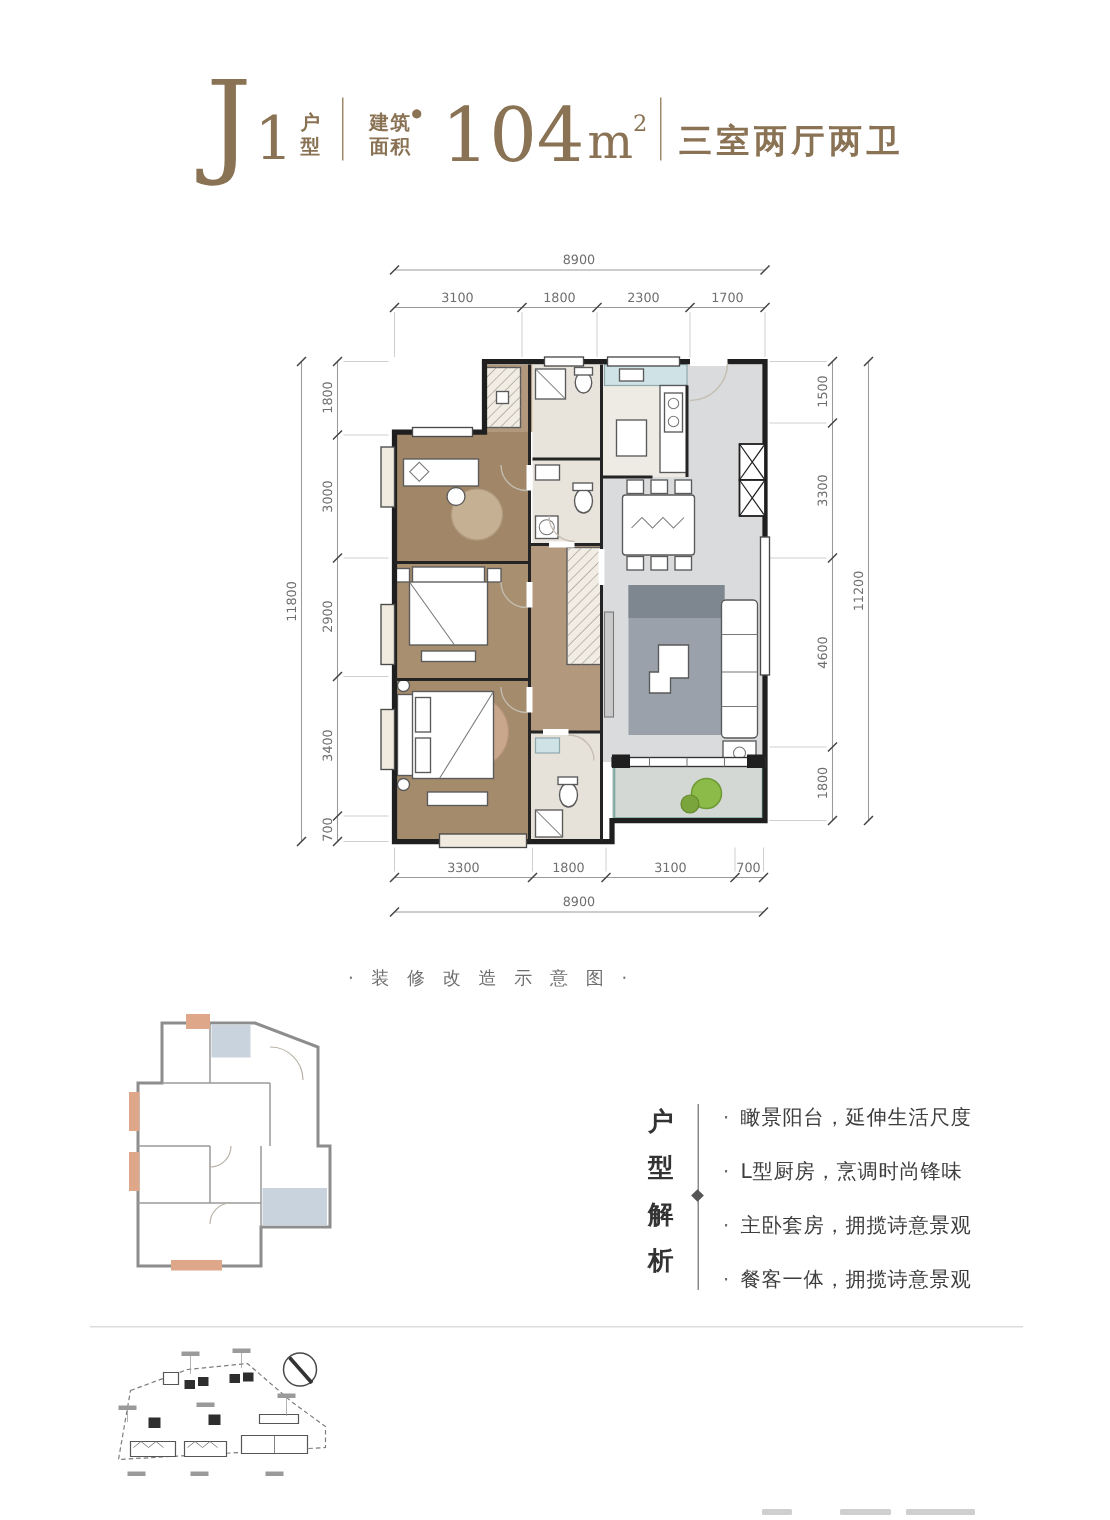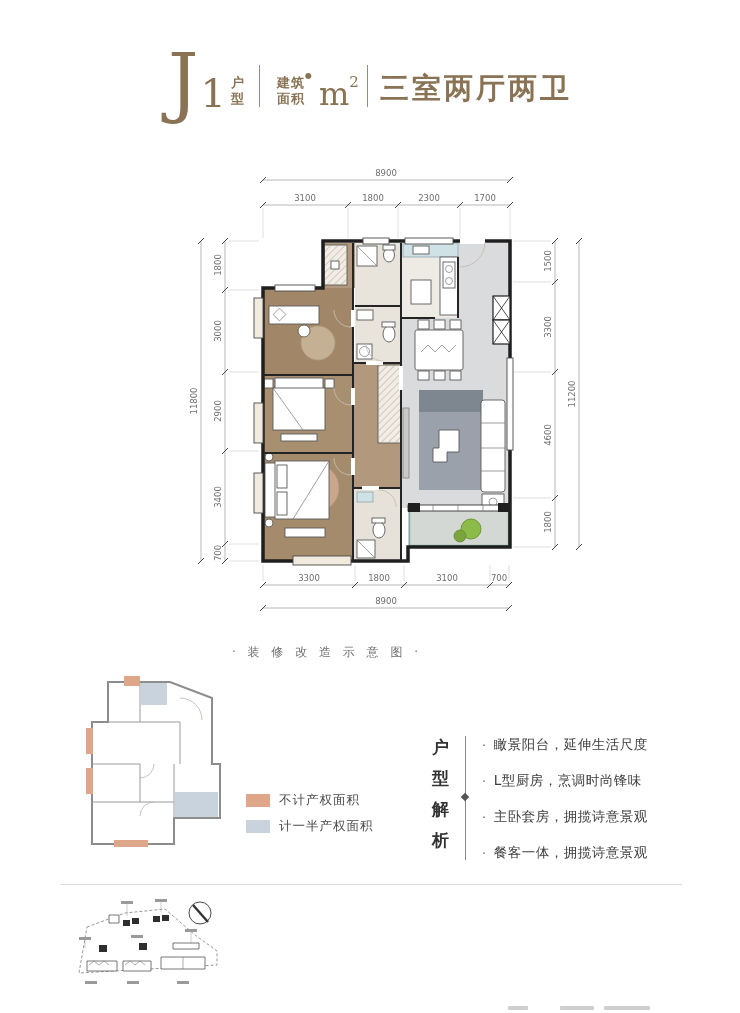--- a/index.html
+++ b/index.html
@@ -10,21 +10,21 @@
        align-items:flex-end;color:#8a7254;}
   .hdr .J{font-family:"DejaVu Serif",serif;font-size:76px;line-height:0.78;font-weight:400;}
   .hdr .one{font-family:"DejaVu Serif",serif;font-size:40px;line-height:0.9;margin-left:2px;}
   .hdr .stack{display:flex;flex-direction:column;font-size:13px;line-height:1.25;margin:0 6px 4px 5px;
       font-weight:bold;letter-spacing:1px;}
   .hdr .vdiv{width:1px;height:42px;background:#a18a6a;margin:0 12px 4px 8px;}
   .hdr .dotmark{font-size:8px;vertical-align:top;position:relative;top:-4px;}
   .hdr .area{font-family:"DejaVu Serif",serif;font-size:50px;line-height:0.85;margin:0 2px 0 6px;}
   .hdr .unit{font-family:"DejaVu Serif",serif;font-size:32px;line-height:1;margin-bottom:1px;}
   .hdr .sup{font-family:"DejaVu Serif",serif;font-size:15px;margin-bottom:20px;}
-  .hdr .rooms{font-size:29px;letter-spacing:3px;margin-bottom:2px;font-weight:bold;
+  .hdr .rooms{font-size:22px;letter-spacing:3px;margin-bottom:2px;font-weight:bold;
       font-family:"DejaVu Serif",serif;}
   
   .caption{position:absolute;left:0;top:644px;width:654px;text-align:center;font-size:12px;
       color:#6f6f6f;letter-spacing:4px;}
   
   svg text.dim{font-size:8.5px;fill:#6e6e6e;font-family:"DejaVu Sans",sans-serif;}
   svg .dl{stroke:#9a9a9a;stroke-width:0.7;}
   svg .tick{stroke:#444;stroke-width:1;}
   svg .ext{stroke:#c9c9c9;stroke-width:0.6;}
   svg .wall{stroke:#1f1f1f;stroke-width:3.5;fill:none;}
@@ -63,20 +63,21 @@
     <span class="one">1</span>
     <span class="stack">
       <span>户</span>
       <span>型</span>
     </span>
     <span class="vdiv"></span>
     <span class="stack">
       <span><span>建筑</span><span class="dotmark">●</span></span>
       <span>面积</span>
     </span>
+    <span class="area">104</span>
     <span class="unit">m</span>
     <span class="sup">2</span>
     <span class="vdiv"></span>
     <span class="rooms">三室两厅两卫</span>
   </div>
 
   <svg style="position:absolute;left:163px;top:158px;" width="420" height="480" viewBox="0 0 420 480">
     <defs>
       <pattern id="hatch" width="5" height="5" patternUnits="userSpaceOnUse" patternTransform="rotate(45)">
         <line x1="0" y1="0" x2="0" y2="5" stroke="#9a9084" stroke-width="0.8"></line>
@@ -304,30 +305,20 @@
     </g>
     <g fill="#c9d3de">
       <rect x="79" y="15" width="26" height="22"></rect>
       <rect x="113" y="124" width="43" height="25"></rect>
     </g>
     <g stroke="#b9b2a8" stroke-width="0.8" fill="none">
       <path d="M118,30a22,22 0 0 1 22,22 M92,96a14,14 0 0 1 -14,14 M92,134a14,14 0 0 0 -14,14"></path>
     </g>
   </svg>
 
-  <div class="legend">
-    <div class="lg-row">
-      <span class="lg-sw orange"></span>
-      <span class="lg-label">不计产权面积</span>
-    </div>
-    <div class="lg-row">
-      <span class="lg-sw blue"></span>
-      <span class="lg-label">计一半产权面积</span>
-    </div>
-  </div>
 
   <div class="analysis">
     <div class="an-title">
       <span>户</span>
       <span>型</span>
       <span>解</span>
       <span>析</span>
     </div>
     <div class="an-div">
         <span class="dia"></span>

